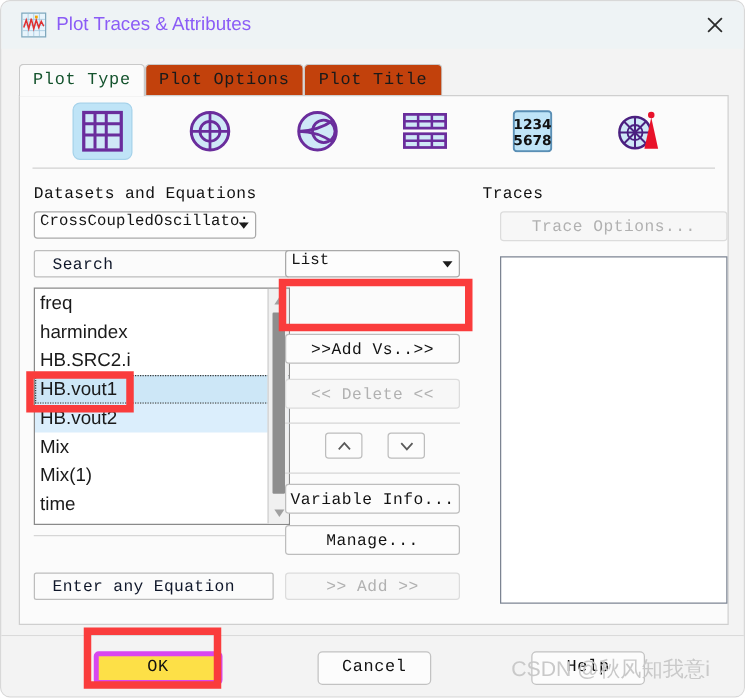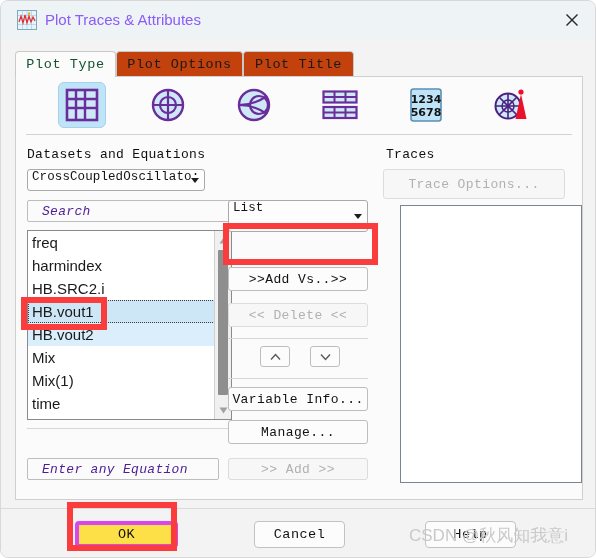--- a/index.html
+++ b/index.html
@@ -183,22 +183,21 @@
     border-radius: 2px;
     font-family: "Liberation Mono", monospace;
     font-size: 13px;
     display: flex;
     align-items: center;
     cursor: text;
     overflow: hidden;
   }
   .textfield .ph {
     padding-left: 14px;
-    color: #4c1d95;
-    font-style: italic;
+    color: #0f172a;
     white-space: nowrap;
     letter-spacing: 0.3px;
   }
 
   .btn {
     position: absolute;
     box-sizing: border-box;
     background: #fcfcfc;
     border: 1px solid #bdbdbd;
     border-radius: 3px;
@@ -505,21 +504,21 @@
     <div class="mini-sep" style="left:11px; top:351px; width:205px;"></div>
 
     <div class="textfield" style="left:11px; top:381px; width:192px; height:22px;">
       <span class="ph">Enter any Equation</span>
     </div>
 
     <div class="btn disabled" style="left:212px; top:381px; width:140px; height:22px;">
       <span>&gt;&gt; Add &gt;&gt;</span>
     </div>
 
-    <div class="combo" style="left:212px; top:123px; width:140px; height:32px;">
+    <div class="combo" style="left:212px; top:123px; width:140px; height:22px;">
       <span class="combo-text">List</span>
       <span class="caret"></span>
     </div>
 
 
     <div class="btn" style="left:212px; top:190px; width:140px; height:24px;">
       <span>&gt;&gt;Add Vs..&gt;&gt;</span>
     </div>
 
     <div class="btn disabled" style="left:212px; top:226px; width:140px; height:24px;">
@@ -545,21 +544,21 @@
     <div class="btn" style="left:212px; top:310px; width:140px; height:24px;">
       <span>Variable Info...</span>
     </div>
 
     <div class="btn" style="left:212px; top:343px; width:140px; height:24px;">
       <span>Manage...</span>
     </div>
 
     <div class="section-label" style="left:370px; top:70px;">Traces</div>
 
-    <div class="btn disabled" style="left:367px; top:92px; width:182px; height:30px;">
+    <div class="btn disabled" style="left:384px; top:92px; width:182px; height:24px;">
       <span>Trace Options...</span>
     </div>
 
     <div id="traces-list"></div>
 
   </div>
 
   <div id="footer-sep"></div>
   <div id="footer">
     <div class="footer-btn focus" style="left:74px; top:12px; width:103px; height:27px;">

